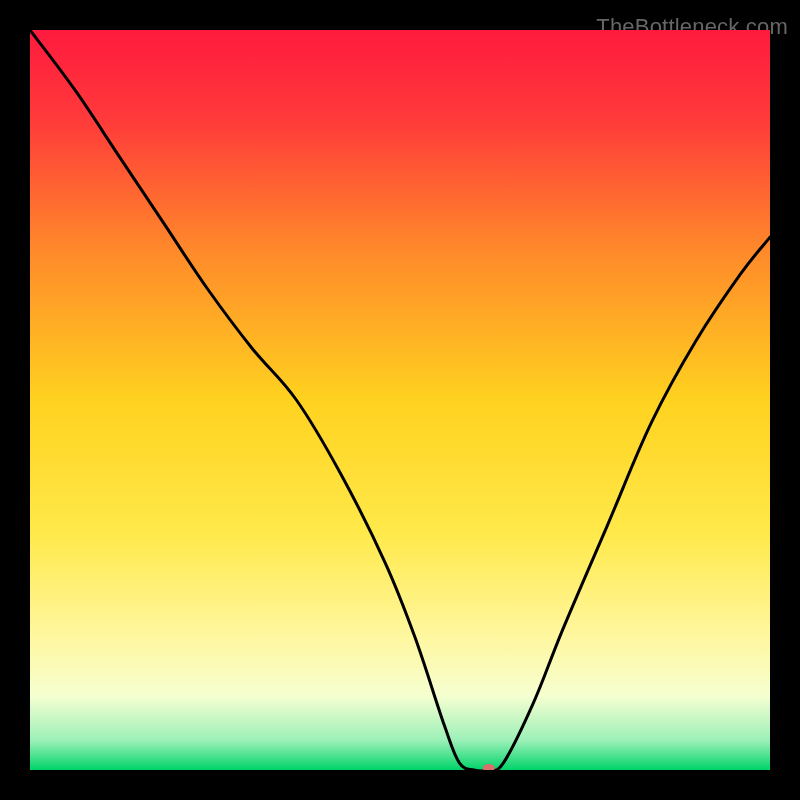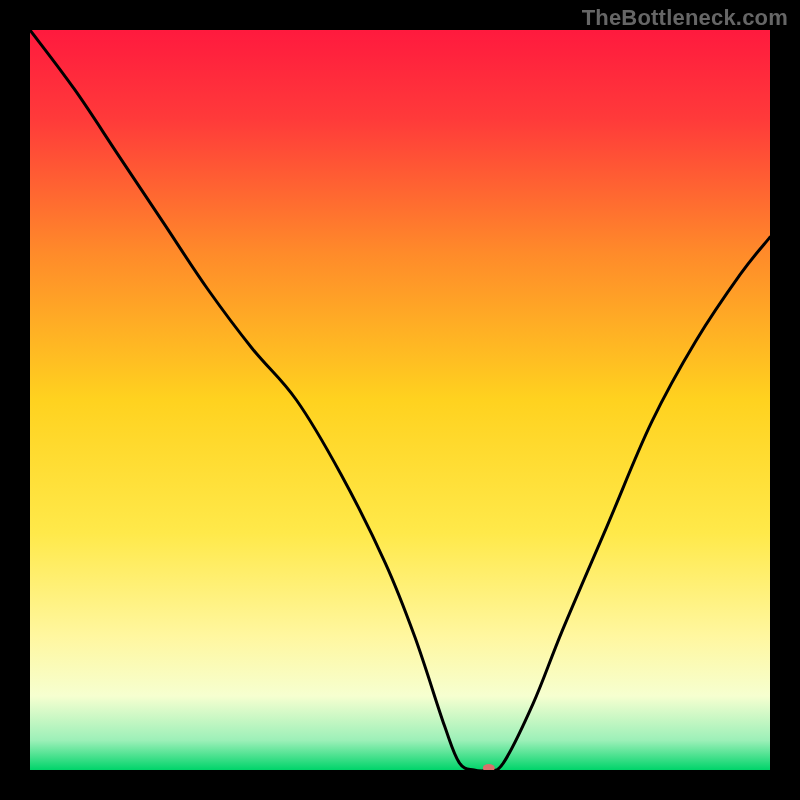--- a/index.html
+++ b/index.html
@@ -20,25 +20,25 @@
   .plot {
     position: absolute;
     left: 30px;
     top: 30px;
     width: 740px;
     height: 740px;
     overflow: hidden;
   }
   .watermark {
     position: absolute;
-    top: 5px;
+    top: 14px;
     right: 12px;
     color: #666;
     font-size: 22px;
-    font-weight: 700;
+    font-weight: 400;
     letter-spacing: 0.2px;
   }
   svg { display: block; }
 </style>
 </head>
 <body>
 
 <div class="frame">
   <div class="watermark">TheBottleneck.com</div>
   <div class="plot">

